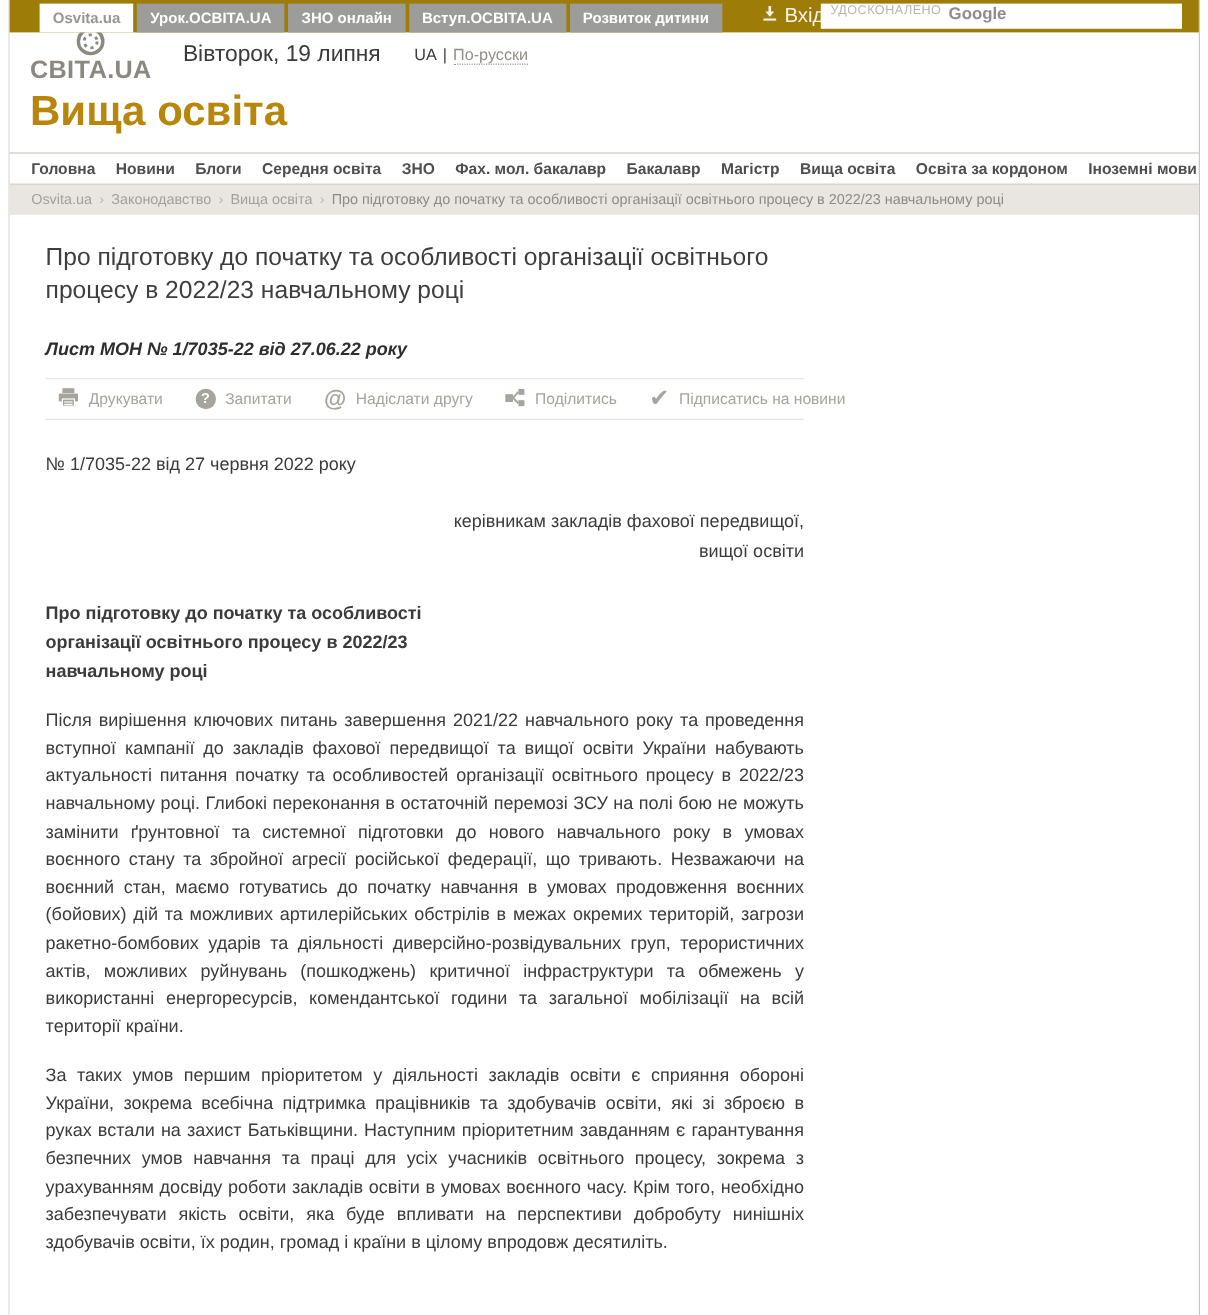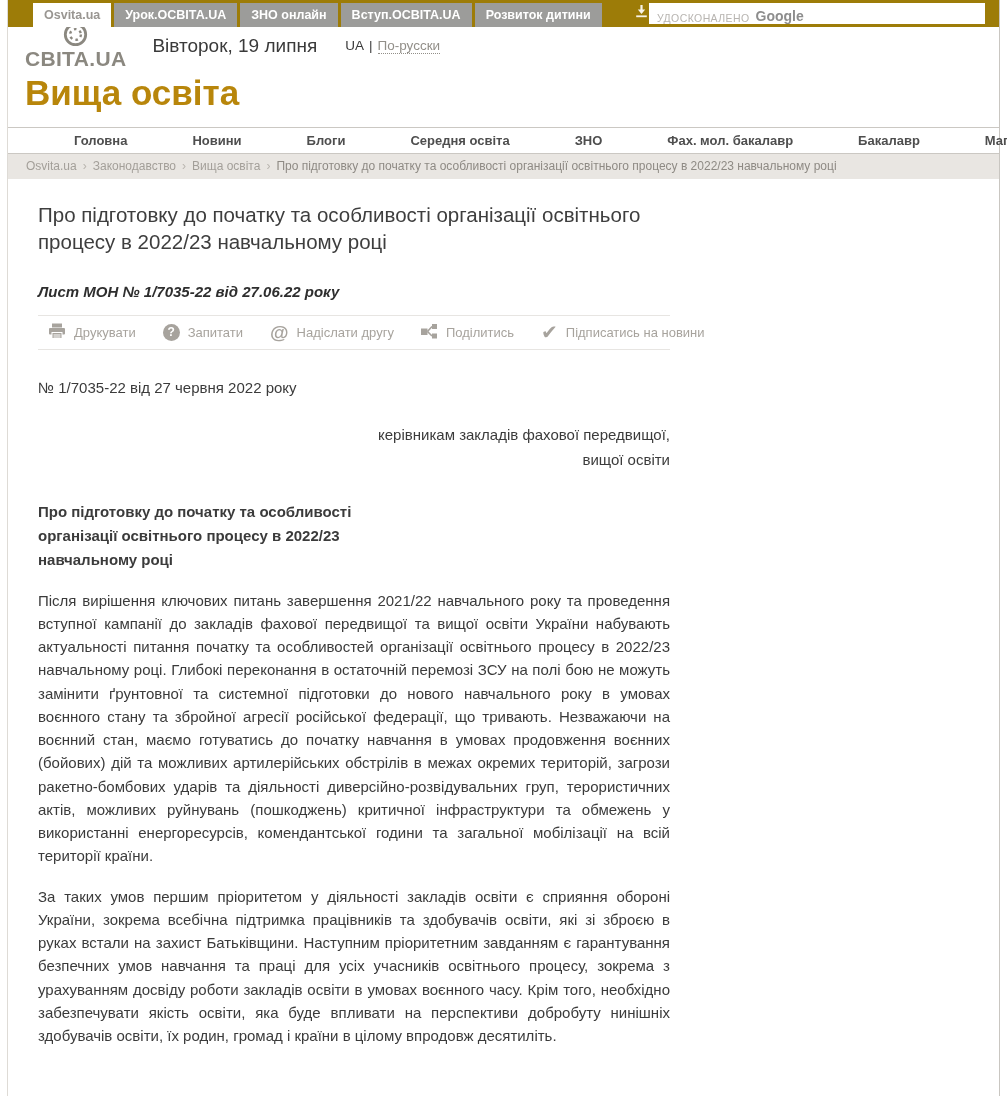--- a/index.html
+++ b/index.html
@@ -10,38 +10,38 @@
     color: #3b3b3b;
   }
   .page { margin: 0 7px; border-left: 1px solid #dedbd6; border-right: 1px solid #c9c6c1; min-height: 1096px; background:#fff; }
 
   
   .topbar { background: #9d7c08; height: 27px; display: flex; align-items: flex-end; padding-left: 25px; position: relative; }
   .tab { height: 24px; line-height: 24px; padding: 0 11px; margin-right: 3px; font-size: 12.5px; font-weight: bold; cursor: pointer; white-space: nowrap; }
   .tab.active { background: #fff; color: #999692; }
   .tab.inactive { background: #9c9c9a; color: #fff; }
   .login { margin-left: 30px; height: 28px; display: flex; align-items: center; gap: 6px; color: #f7f3e8; font-size: 17px; cursor: pointer; }
-  .searchbox { position: absolute; right: 14px; top: 3px; width: 336px; height: 21px; background: #fff; display: flex; align-items: flex-end; padding: 0 8px; cursor: text; }
+  .searchbox { position: absolute; right: 14px; top: 3px; width: 301px; height: 21px; background: #fff; display: flex; align-items: flex-start; padding: 0 8px; cursor: text; }
   .searchbox .prefix { color: #b7b4b0; font-size: 10.5px; text-transform: uppercase; letter-spacing: .4px; }
   .searchbox .brand { color: #8d8d8d; font-size: 14px; font-weight: bold; margin-left: 6px; }
 
   
   .header { display: flex; align-items: center; height: 38px; padding-left: 17px; }
   .logo { display: flex; align-items: center; color: #8b8880; font-weight: bold; font-size: 21px; letter-spacing: .3px; cursor: pointer; flex-direction: column; }
   .logo svg { margin-right: 1px; display: block; }
   .header-date { margin-left: 26px; font-size: 19px; color: #3a3a3a; }
   .lang { margin-left: 28px; font-size: 13.5px; color: #3a3a3a; display: flex; gap: 5px; align-items: baseline; }
   .lang .alt { color: #928f89; border-bottom: 1px dotted #928f89; cursor: pointer; }
 
   .page-title { font-size: 35px; font-weight: bold; color: #b8860b; margin: 8px 0 14px 17px; }
 
   
   .nav { border-top: 1px solid #cbc8c3; border-bottom: 1px solid #cbc8c3; display: flex; height: 27px; }
   .nav-items { display: flex; align-items: center; padding-left: 18px; gap: 17px; flex: 1; }
-  .nav-item { font-size: 13px; font-weight: bold; color: #4e4e4e; white-space: nowrap; cursor: pointer; text-decoration: none; margin-left: 48px; }
+  .nav-item { font-size: 13px; font-weight: bold; color: #4e4e4e; white-space: nowrap; cursor: pointer; text-decoration: none; }
 
   
   .breadcrumb { background: #e9e6e2; padding: 5px 0 6px 18px; font-size: 12px; display: flex; gap: 6px; align-items: baseline; white-space: nowrap; overflow: hidden; }
   .crumb { color: #a39f99; cursor: pointer; }
   .crumb.last { color: #8e8a84; cursor: default; }
   .crumb-sep { color: #b9b5af; }
 
   
   .article { padding-left: 30px; }
   .article-title { margin-top: 22px; font-size: 20.5px; line-height: 1.32; color: #3e3e3e; width: 628px; font-weight: normal; }

